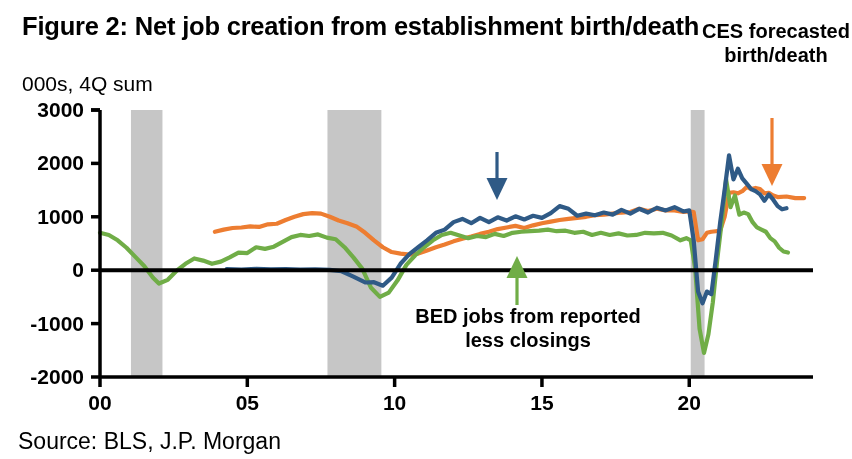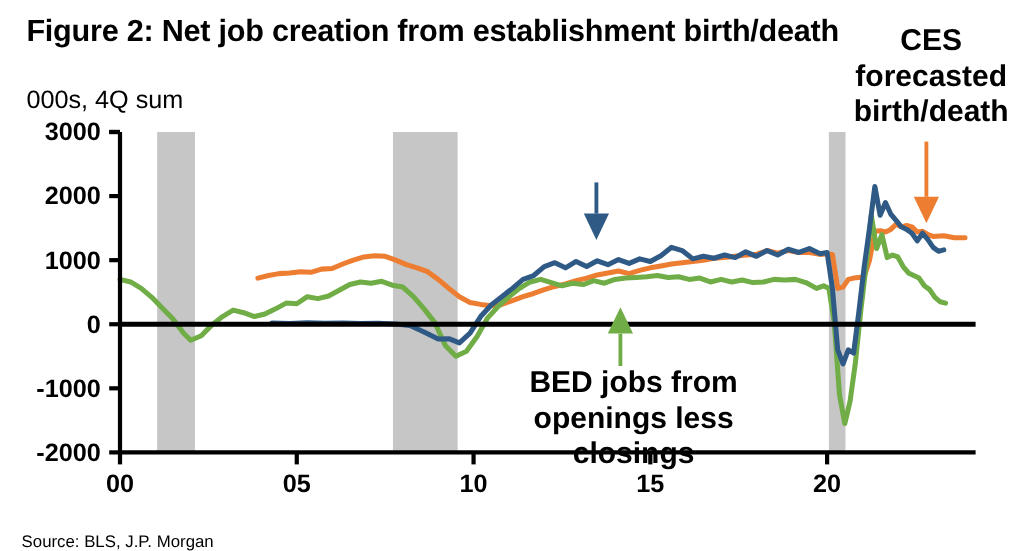--- a/index.html
+++ b/index.html
@@ -35,29 +35,29 @@
     left: 22px;
     top: 54px;
     font-size: 21px;
     font-weight: normal;
     white-space: nowrap;
     margin-top: 18px;
   }
   .fig-source {
     position: absolute;
     left: 18px;
-    top: 443px;
-    font-size: 14px;
+    top: 428px;
+    font-size: 23px;
     font-weight: normal;
     white-space: nowrap;
   }
   .annot {
     position: absolute;
     font-weight: bold;
-    font-size: 25px;
+    font-size: 20px;
     line-height: 1.18;
     text-align: center;
     white-space: pre-line;
   }
   #annot-blue {
     left: 352px;
     top: 76px;
     width: 286px;
   }
   #annot-orange {
@@ -135,17 +135,17 @@
         <line x1="497" y1="152" x2="497" y2="178" stroke="#2F5A86" stroke-width="3.2"></line>
         <polygon points="497,200 486.5,178 507.5,178" fill="#2F5A86"></polygon>
         <line x1="772" y1="118" x2="772" y2="164" stroke="#ED7D31" stroke-width="3.2"></line>
         <polygon points="772,186 761.5,164 782.5,164" fill="#ED7D31"></polygon>
         <line x1="517" y1="305" x2="517" y2="278" stroke="#70AD47" stroke-width="3.2"></line>
         <polygon points="517,256 506.5,278 527.5,278" fill="#70AD47"></polygon>
       </g>
   </svg>
 
   <div class="annot" id="annot-orange">CES forecasted birth/death</div>
-  <div class="annot" id="annot-green">BED jobs from openings less closings</div>
+  <div class="annot" id="annot-green">BED jobs from reported less closings</div>
 
   <div class="fig-source">Source: BLS, J.P. Morgan</div>
 
 </div>
 
 </body></html>

